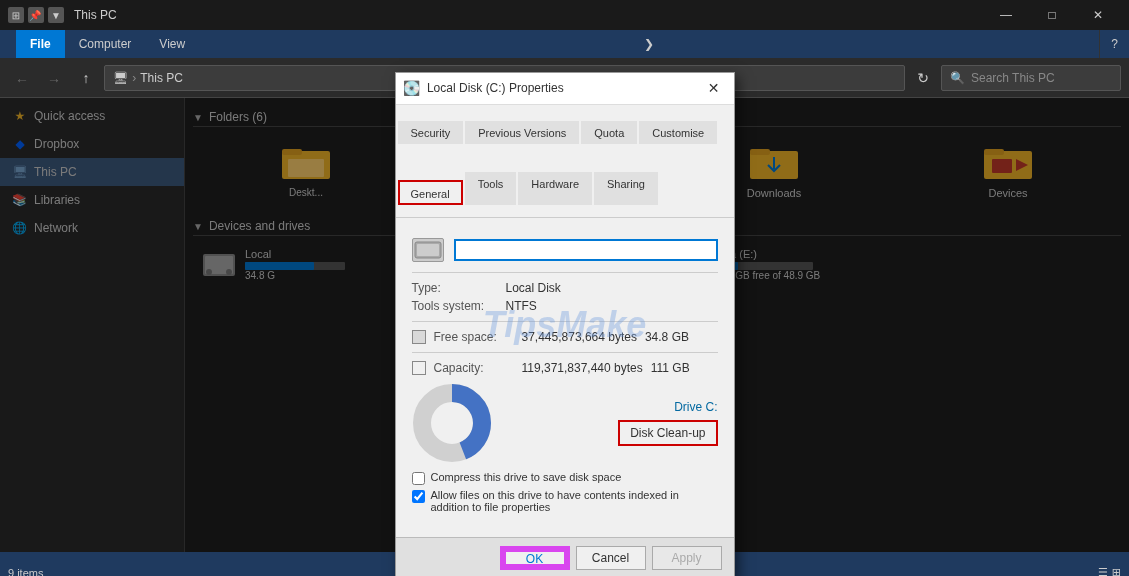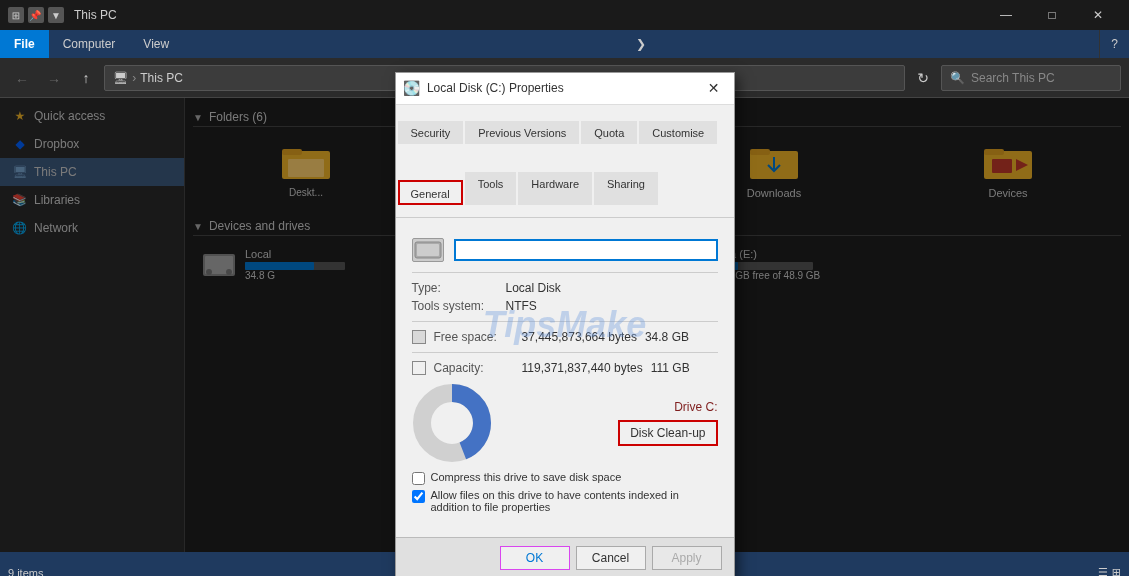--- a/index.html
+++ b/index.html
@@ -26,20 +26,21 @@
     .title-bar-text { color: #ccc; font-size: 12px; margin-left: 4px; }
     .title-bar-controls { margin-left: auto; display: flex; }
     .title-bar-btn { width: 46px; height: 30px; display: flex; align-items: center; justify-content: center; color: #ccc; font-size: 12px; cursor: pointer; }
 
     
     .menu-bar {
       height: 28px;
       background: #1f3a5f;
       display: flex;
       align-items: center;
+      padding-left: 16px;
     }
     .menu-file {
       background: #0078d4;
       color: white;
       padding: 0 14px;
       height: 100%;
       display: flex;
       align-items: center;
       font-size: 12px;
       font-weight: 600;
@@ -354,21 +355,21 @@
     .dialog-btn {
       min-width: 70px;
       height: 24px;
       padding: 0 12px;
       border: 1px solid #aaa;
       background: #f0f0f0;
       font-size: 12px;
       cursor: pointer;
       color: #333;
     }
-    .dialog-btn.primary { border: 1px solid #d946ef; color: #0078d4; }
+    .dialog-btn.primary { border: 6px solid #d946ef; color: #0078d4; }
     .dialog-btn:disabled { color: #aaa; cursor: default; background: #e8e8e8; }
 
     
     .watermark {
       position: absolute;
       top: 50%;
       left: 50%;
       transform: translate(-50%, -50%);
       font-size: 36px;
       font-weight: bold;
@@ -616,21 +617,21 @@
           <svg width="80" height="80">
 
             <circle cx="40" cy="40" r="30" fill="none" stroke="#d0d0d0" stroke-width="18"></circle>
 
             <circle cx="40" cy="40" r="30" fill="none" stroke="#4472c4" stroke-width="18" stroke-dasharray="130 188" stroke-dashoffset="47" transform="rotate(-90 40 40)"></circle>
 
             <circle cx="40" cy="40" r="20" fill="#f0f0f0"></circle>
           </svg>
 
           <div style="flex:1; display:flex; flex-direction:column; align-items:flex-end; gap:6px;">
-            <span style="font-size:12px; color:#7f1d1d;">Drive C:</span>
+            <span style="font-size:12px; color:#0369a1;">Drive C:</span>
             <button class="disk-cleanup-btn">Disk Clean-up</button>
           </div>
         </div>
 
         <div class="checkbox-section">
           <div class="checkbox-row">
             <input type="checkbox" id="compress" style="">
             <label for="compress">Compress this drive to save disk space</label>
           </div>
           <div class="checkbox-row">

